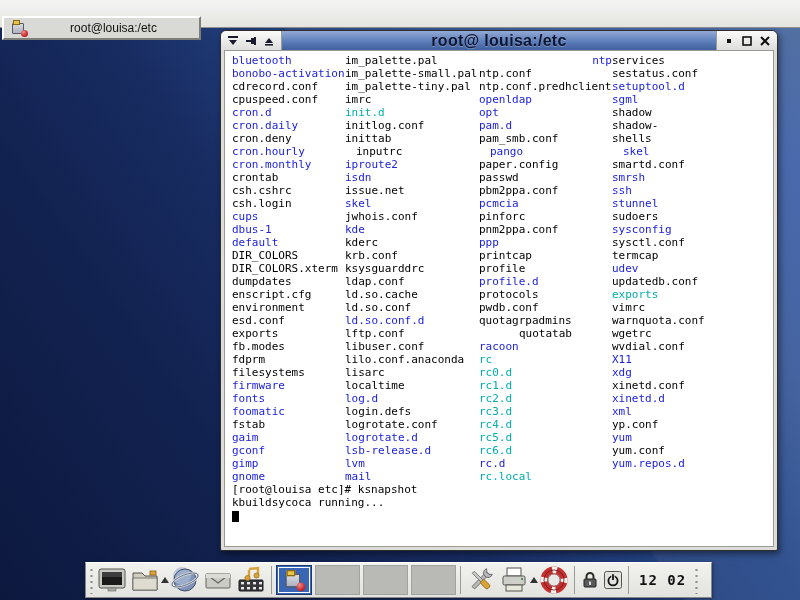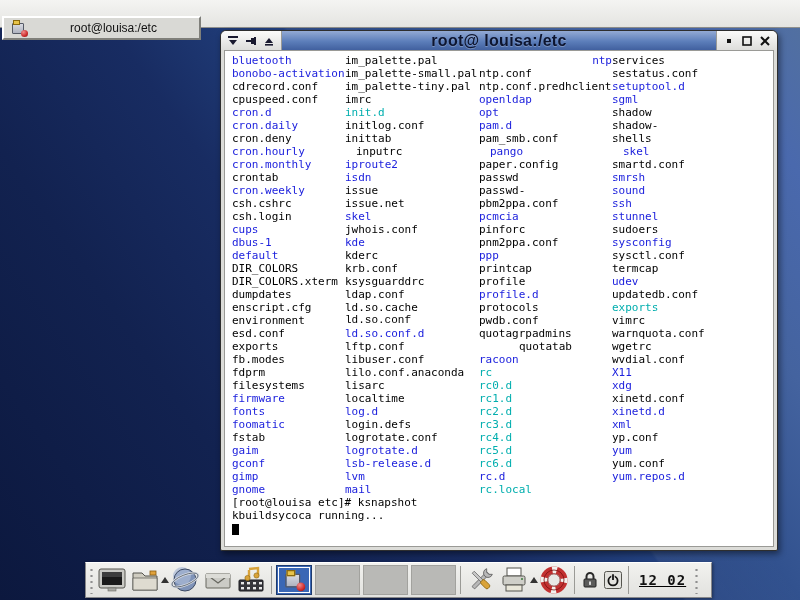--- a/index.html
+++ b/index.html
@@ -70,21 +70,21 @@
   .c0 { width:113px; } .c1 { width:134px; } .c2 { width:133px; } .c3 { width:auto; }
   .term-line { height:13px; white-space:pre; }
   .cursor-block { display:inline-block; width:7px; height:11px; background:#000; vertical-align:middle; }
 
   
   .bottom-panel {
     position:absolute; left:85px; top:562px; width:627px; height:36px;
     background:linear-gradient(#f2f2ef,#e2e2df);
     border:1px solid #88888a; border-top:1px solid #ffffff;
     box-shadow:1px 1px 3px rgba(0,0,0,0.4);
-    display:flex; align-items:center; padding:0 2px; gap:1px;text-decoration:underline;
+    display:flex; align-items:center; padding:0 2px; gap:1px;
   }
   .grip {
     width:7px; height:28px; flex:none; cursor:grab;
     background-image:radial-gradient(#8f8f8f 1px, rgba(0,0,0,0) 1.2px);
     background-size:5px 6px; background-position:1px 1px;
   }
   .launcher { width:32px; height:32px; flex:none; display:flex; align-items:center; justify-content:center; cursor:pointer; }
   .mini-arrow { width:0; height:0; flex:none; border-left:4px solid rgba(0,0,0,0); border-right:4px solid rgba(0,0,0,0);
     border-bottom:6px solid #333; margin:0 -1px; align-self:center; cursor:pointer; }
   .psep { width:1px; height:28px; background:#9a9a96; flex:none; margin:0 3px; }
@@ -164,31 +164,30 @@
         <div class="lrow"><span class="lcell c0" style="color: rgb(30, 34, 221);">bluetooth</span><span class="lcell c1" style="color: rgb(0, 0, 0);">im_palette.pal</span><span class="lcell c2" style="color: rgb(30, 34, 221); text-align: right;">ntp</span><span class="lcell c3" style="color: rgb(0, 0, 0);">services</span></div>
         <div class="lrow"><span class="lcell c0" style="color: rgb(30, 34, 221);">bonobo-activation</span><span class="lcell c1" style="color: rgb(0, 0, 0);">im_palette-small.pal</span><span class="lcell c2" style="color: rgb(0, 0, 0);">ntp.conf</span><span class="lcell c3" style="color: rgb(0, 0, 0);">sestatus.conf</span></div>
         <div class="lrow"><span class="lcell c0" style="color: rgb(0, 0, 0);">cdrecord.conf</span><span class="lcell c1" style="color: rgb(0, 0, 0);">im_palette-tiny.pal</span><span class="lcell c2" style="color: rgb(0, 0, 0);">ntp.conf.predhclient</span><span class="lcell c3" style="color: rgb(30, 34, 221);">setuptool.d</span></div>
         <div class="lrow"><span class="lcell c0" style="color: rgb(0, 0, 0);">cpuspeed.conf</span><span class="lcell c1" style="color: rgb(0, 0, 0);">imrc</span><span class="lcell c2" style="color: rgb(30, 34, 221);">openldap</span><span class="lcell c3" style="color: rgb(30, 34, 221);">sgml</span></div>
         <div class="lrow"><span class="lcell c0" style="color: rgb(30, 34, 221);">cron.d</span><span class="lcell c1" style="color: rgb(0, 174, 174);">init.d</span><span class="lcell c2" style="color: rgb(30, 34, 221);">opt</span><span class="lcell c3" style="color: rgb(0, 0, 0);">shadow</span></div>
         <div class="lrow"><span class="lcell c0" style="color: rgb(30, 34, 221);">cron.daily</span><span class="lcell c1" style="color: rgb(0, 0, 0);">initlog.conf</span><span class="lcell c2" style="color: rgb(30, 34, 221);">pam.d</span><span class="lcell c3" style="color: rgb(0, 0, 0);">shadow-</span></div>
         <div class="lrow"><span class="lcell c0" style="color: rgb(0, 0, 0);">cron.deny</span><span class="lcell c1" style="color: rgb(0, 0, 0);">inittab</span><span class="lcell c2" style="color: rgb(0, 0, 0);">pam_smb.conf</span><span class="lcell c3" style="color: rgb(0, 0, 0);">shells</span></div>
         <div class="lrow"><span class="lcell c0" style="color: rgb(30, 34, 221);">cron.hourly</span><span class="lcell c1" style="color: rgb(0, 0, 0); margin-left: 11px;">inputrc</span><span class="lcell c2" style="color: rgb(30, 34, 221);">pango</span><span class="lcell c3" style="color: rgb(30, 34, 221);">skel</span></div>
         <div class="lrow"><span class="lcell c0" style="color: rgb(30, 34, 221);">cron.monthly</span><span class="lcell c1" style="color: rgb(30, 34, 221);">iproute2</span><span class="lcell c2" style="color: rgb(0, 0, 0);">paper.config</span><span class="lcell c3" style="color: rgb(0, 0, 0);">smartd.conf</span></div>
         <div class="lrow"><span class="lcell c0" style="color: rgb(0, 0, 0);">crontab</span><span class="lcell c1" style="color: rgb(30, 34, 221);">isdn</span><span class="lcell c2" style="color: rgb(0, 0, 0);">passwd</span><span class="lcell c3" style="color: rgb(30, 34, 221);">smrsh</span></div>
-        <div class="lrow"><span class="lcell c0" style="color: rgb(30, 34, 221);">cron.weekly</span><span class="lcell c1" style="color: rgb(0, 0, 0);">issue</span><span class="lcell c2" style="color: rgb(0, 0, 0);">passwd-</span><span class="lcell c3" style="color: rgb(30, 34, 221);">sound</span></div>
         <div class="lrow"><span class="lcell c0" style="color: rgb(0, 0, 0);">csh.cshrc</span><span class="lcell c1" style="color: rgb(0, 0, 0);">issue.net</span><span class="lcell c2" style="color: rgb(0, 0, 0);">pbm2ppa.conf</span><span class="lcell c3" style="color: rgb(30, 34, 221);">ssh</span></div>
         <div class="lrow"><span class="lcell c0" style="color: rgb(0, 0, 0);">csh.login</span><span class="lcell c1" style="color: rgb(30, 34, 221);">skel</span><span class="lcell c2" style="color: rgb(30, 34, 221);">pcmcia</span><span class="lcell c3" style="color: rgb(30, 34, 221);">stunnel</span></div>
         <div class="lrow"><span class="lcell c0" style="color: rgb(30, 34, 221);">cups</span><span class="lcell c1" style="color: rgb(0, 0, 0);">jwhois.conf</span><span class="lcell c2" style="color: rgb(0, 0, 0);">pinforc</span><span class="lcell c3" style="color: rgb(0, 0, 0);">sudoers</span></div>
         <div class="lrow"><span class="lcell c0" style="color: rgb(30, 34, 221);">dbus-1</span><span class="lcell c1" style="color: rgb(30, 34, 221);">kde</span><span class="lcell c2" style="color: rgb(0, 0, 0);">pnm2ppa.conf</span><span class="lcell c3" style="color: rgb(30, 34, 221);">sysconfig</span></div>
         <div class="lrow"><span class="lcell c0" style="color: rgb(30, 34, 221);">default</span><span class="lcell c1" style="color: rgb(0, 0, 0);">kderc</span><span class="lcell c2" style="color: rgb(30, 34, 221);">ppp</span><span class="lcell c3" style="color: rgb(0, 0, 0);">sysctl.conf</span></div>
         <div class="lrow"><span class="lcell c0" style="color: rgb(0, 0, 0);">DIR_COLORS</span><span class="lcell c1" style="color: rgb(0, 0, 0);">krb.conf</span><span class="lcell c2" style="color: rgb(0, 0, 0);">printcap</span><span class="lcell c3" style="color: rgb(0, 0, 0);">termcap</span></div>
         <div class="lrow"><span class="lcell c0" style="color: rgb(0, 0, 0);">DIR_COLORS.xterm</span><span class="lcell c1" style="color: rgb(0, 0, 0);">ksysguarddrc</span><span class="lcell c2" style="color: rgb(0, 0, 0);">profile</span><span class="lcell c3" style="color: rgb(30, 34, 221);">udev</span></div>
         <div class="lrow"><span class="lcell c0" style="color: rgb(0, 0, 0);">dumpdates</span><span class="lcell c1" style="color: rgb(0, 0, 0);">ldap.conf</span><span class="lcell c2" style="color: rgb(30, 34, 221);">profile.d</span><span class="lcell c3" style="color: rgb(0, 0, 0);">updatedb.conf</span></div>
         <div class="lrow"><span class="lcell c0" style="color: rgb(0, 0, 0);">enscript.cfg</span><span class="lcell c1" style="color: rgb(0, 0, 0);">ld.so.cache</span><span class="lcell c2" style="color: rgb(0, 0, 0);">protocols</span><span class="lcell c3" style="color: rgb(0, 174, 174);">exports</span></div>
-        <div class="lrow"><span class="lcell c0" style="color: rgb(0, 0, 0);">environment</span><span class="lcell c1" style="color: rgb(0, 0, 0); font-family: Liberation Mono, monospace;">ld.so.conf</span><span class="lcell c2" style="color: rgb(0, 0, 0);">pwdb.conf</span><span class="lcell c3" style="color: rgb(0, 0, 0);">vimrc</span></div>
+        <div class="lrow"><span class="lcell c0" style="color: rgb(0, 0, 0);">environment</span><span class="lcell c1" style="color: rgb(0, 0, 0);">ld.so.conf</span><span class="lcell c2" style="color: rgb(0, 0, 0);">pwdb.conf</span><span class="lcell c3" style="color: rgb(0, 0, 0);">vimrc</span></div>
         <div class="lrow"><span class="lcell c0" style="color: rgb(0, 0, 0);">esd.conf</span><span class="lcell c1" style="color: rgb(30, 34, 221);">ld.so.conf.d</span><span class="lcell c2" style="color: rgb(0, 0, 0);">quotagrpadmins</span><span class="lcell c3" style="color: rgb(0, 0, 0);">warnquota.conf</span></div>
         <div class="lrow"><span class="lcell c0" style="color: rgb(0, 0, 0);">exports</span><span class="lcell c1" style="color: rgb(0, 0, 0);">lftp.conf</span><span class="lcell c2" style="color: rgb(0, 0, 0); text-align: center;">quotatab</span><span class="lcell c3" style="color: rgb(0, 0, 0);">wgetrc</span></div>
         <div class="lrow"><span class="lcell c0" style="color: rgb(0, 0, 0);">fb.modes</span><span class="lcell c1" style="color: rgb(0, 0, 0);">libuser.conf</span><span class="lcell c2" style="color: rgb(30, 34, 221);">racoon</span><span class="lcell c3" style="color: rgb(0, 0, 0);">wvdial.conf</span></div>
         <div class="lrow"><span class="lcell c0" style="color: rgb(0, 0, 0);">fdprm</span><span class="lcell c1" style="color: rgb(0, 0, 0);">lilo.conf.anaconda</span><span class="lcell c2" style="color: rgb(0, 174, 174);">rc</span><span class="lcell c3" style="color: rgb(30, 34, 221);">X11</span></div>
         <div class="lrow"><span class="lcell c0" style="color: rgb(0, 0, 0);">filesystems</span><span class="lcell c1" style="color: rgb(0, 0, 0);">lisarc</span><span class="lcell c2" style="color: rgb(0, 174, 174);">rc0.d</span><span class="lcell c3" style="color: rgb(30, 34, 221);">xdg</span></div>
         <div class="lrow"><span class="lcell c0" style="color: rgb(30, 34, 221);">firmware</span><span class="lcell c1" style="color: rgb(0, 0, 0);">localtime</span><span class="lcell c2" style="color: rgb(0, 174, 174);">rc1.d</span><span class="lcell c3" style="color: rgb(0, 0, 0);">xinetd.conf</span></div>
         <div class="lrow"><span class="lcell c0" style="color: rgb(30, 34, 221);">fonts</span><span class="lcell c1" style="color: rgb(30, 34, 221);">log.d</span><span class="lcell c2" style="color: rgb(0, 174, 174);">rc2.d</span><span class="lcell c3" style="color: rgb(30, 34, 221);">xinetd.d</span></div>
         <div class="lrow"><span class="lcell c0" style="color: rgb(30, 34, 221);">foomatic</span><span class="lcell c1" style="color: rgb(0, 0, 0);">login.defs</span><span class="lcell c2" style="color: rgb(0, 174, 174);">rc3.d</span><span class="lcell c3" style="color: rgb(30, 34, 221);">xml</span></div>
         <div class="lrow"><span class="lcell c0" style="color: rgb(0, 0, 0);">fstab</span><span class="lcell c1" style="color: rgb(0, 0, 0);">logrotate.conf</span><span class="lcell c2" style="color: rgb(0, 174, 174);">rc4.d</span><span class="lcell c3" style="color: rgb(0, 0, 0);">yp.conf</span></div>
         <div class="lrow"><span class="lcell c0" style="color: rgb(30, 34, 221);">gaim</span><span class="lcell c1" style="color: rgb(30, 34, 221);">logrotate.d</span><span class="lcell c2" style="color: rgb(0, 174, 174);">rc5.d</span><span class="lcell c3" style="color: rgb(30, 34, 221);">yum</span></div>

